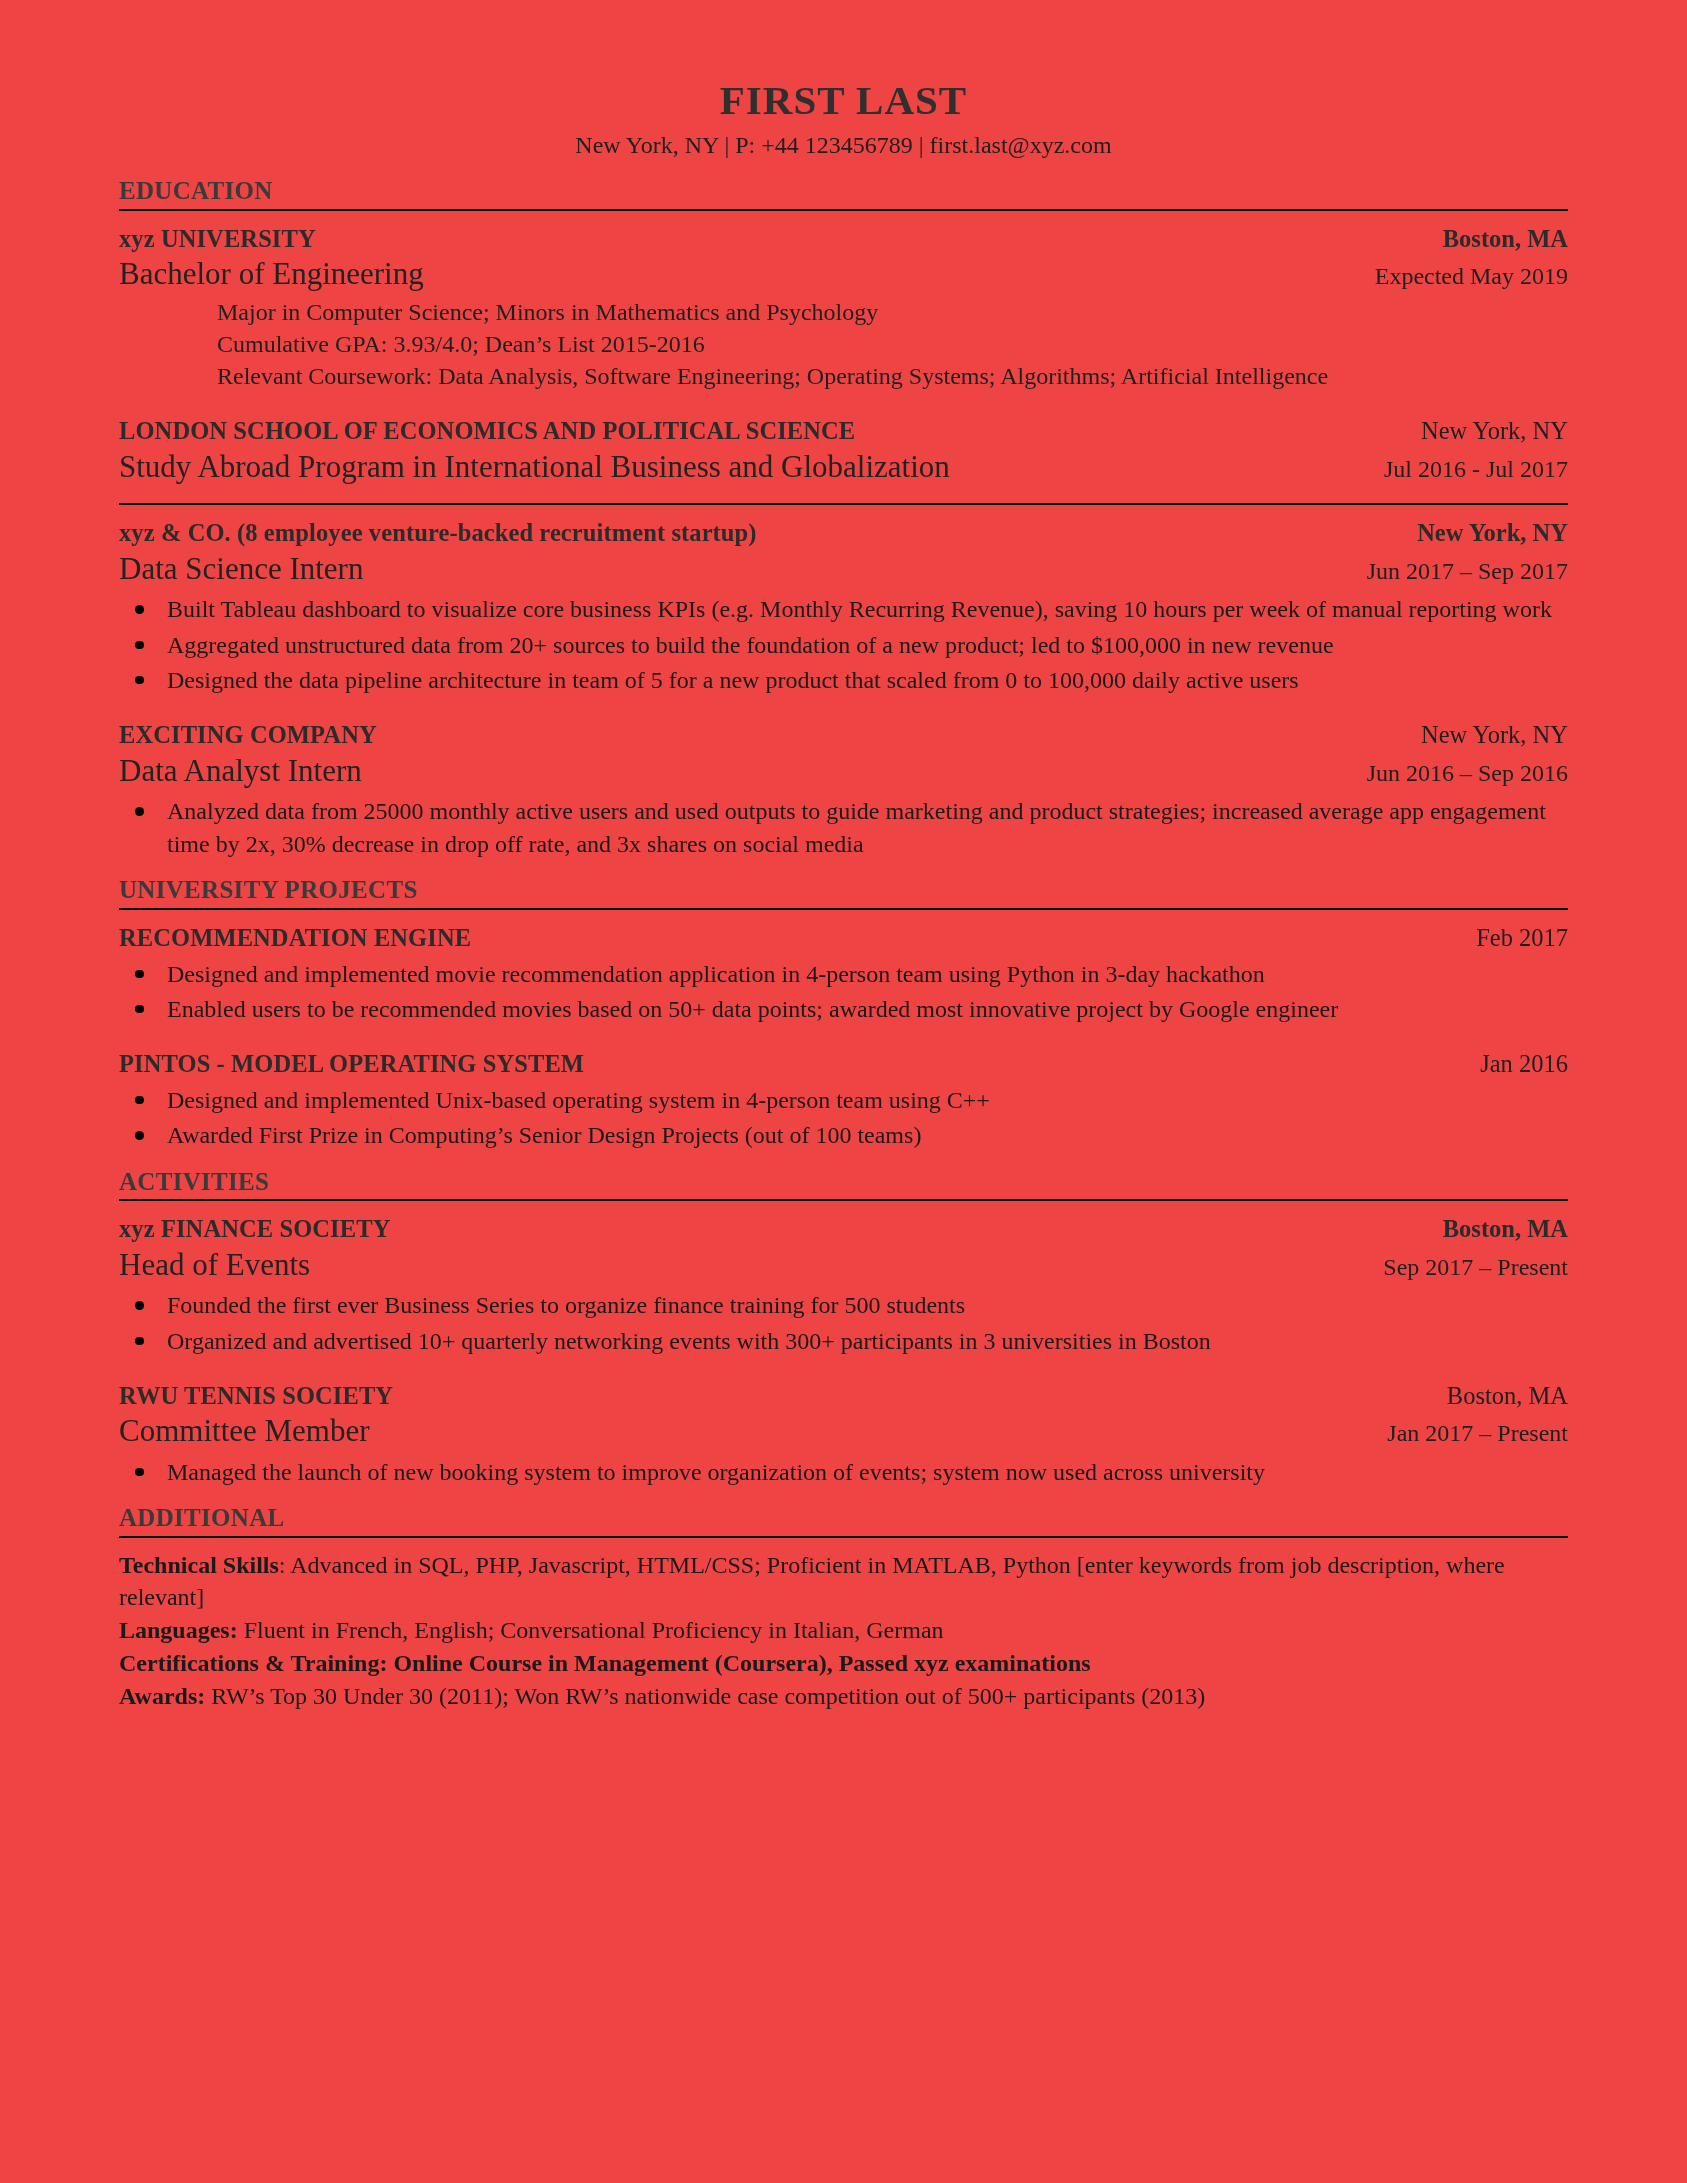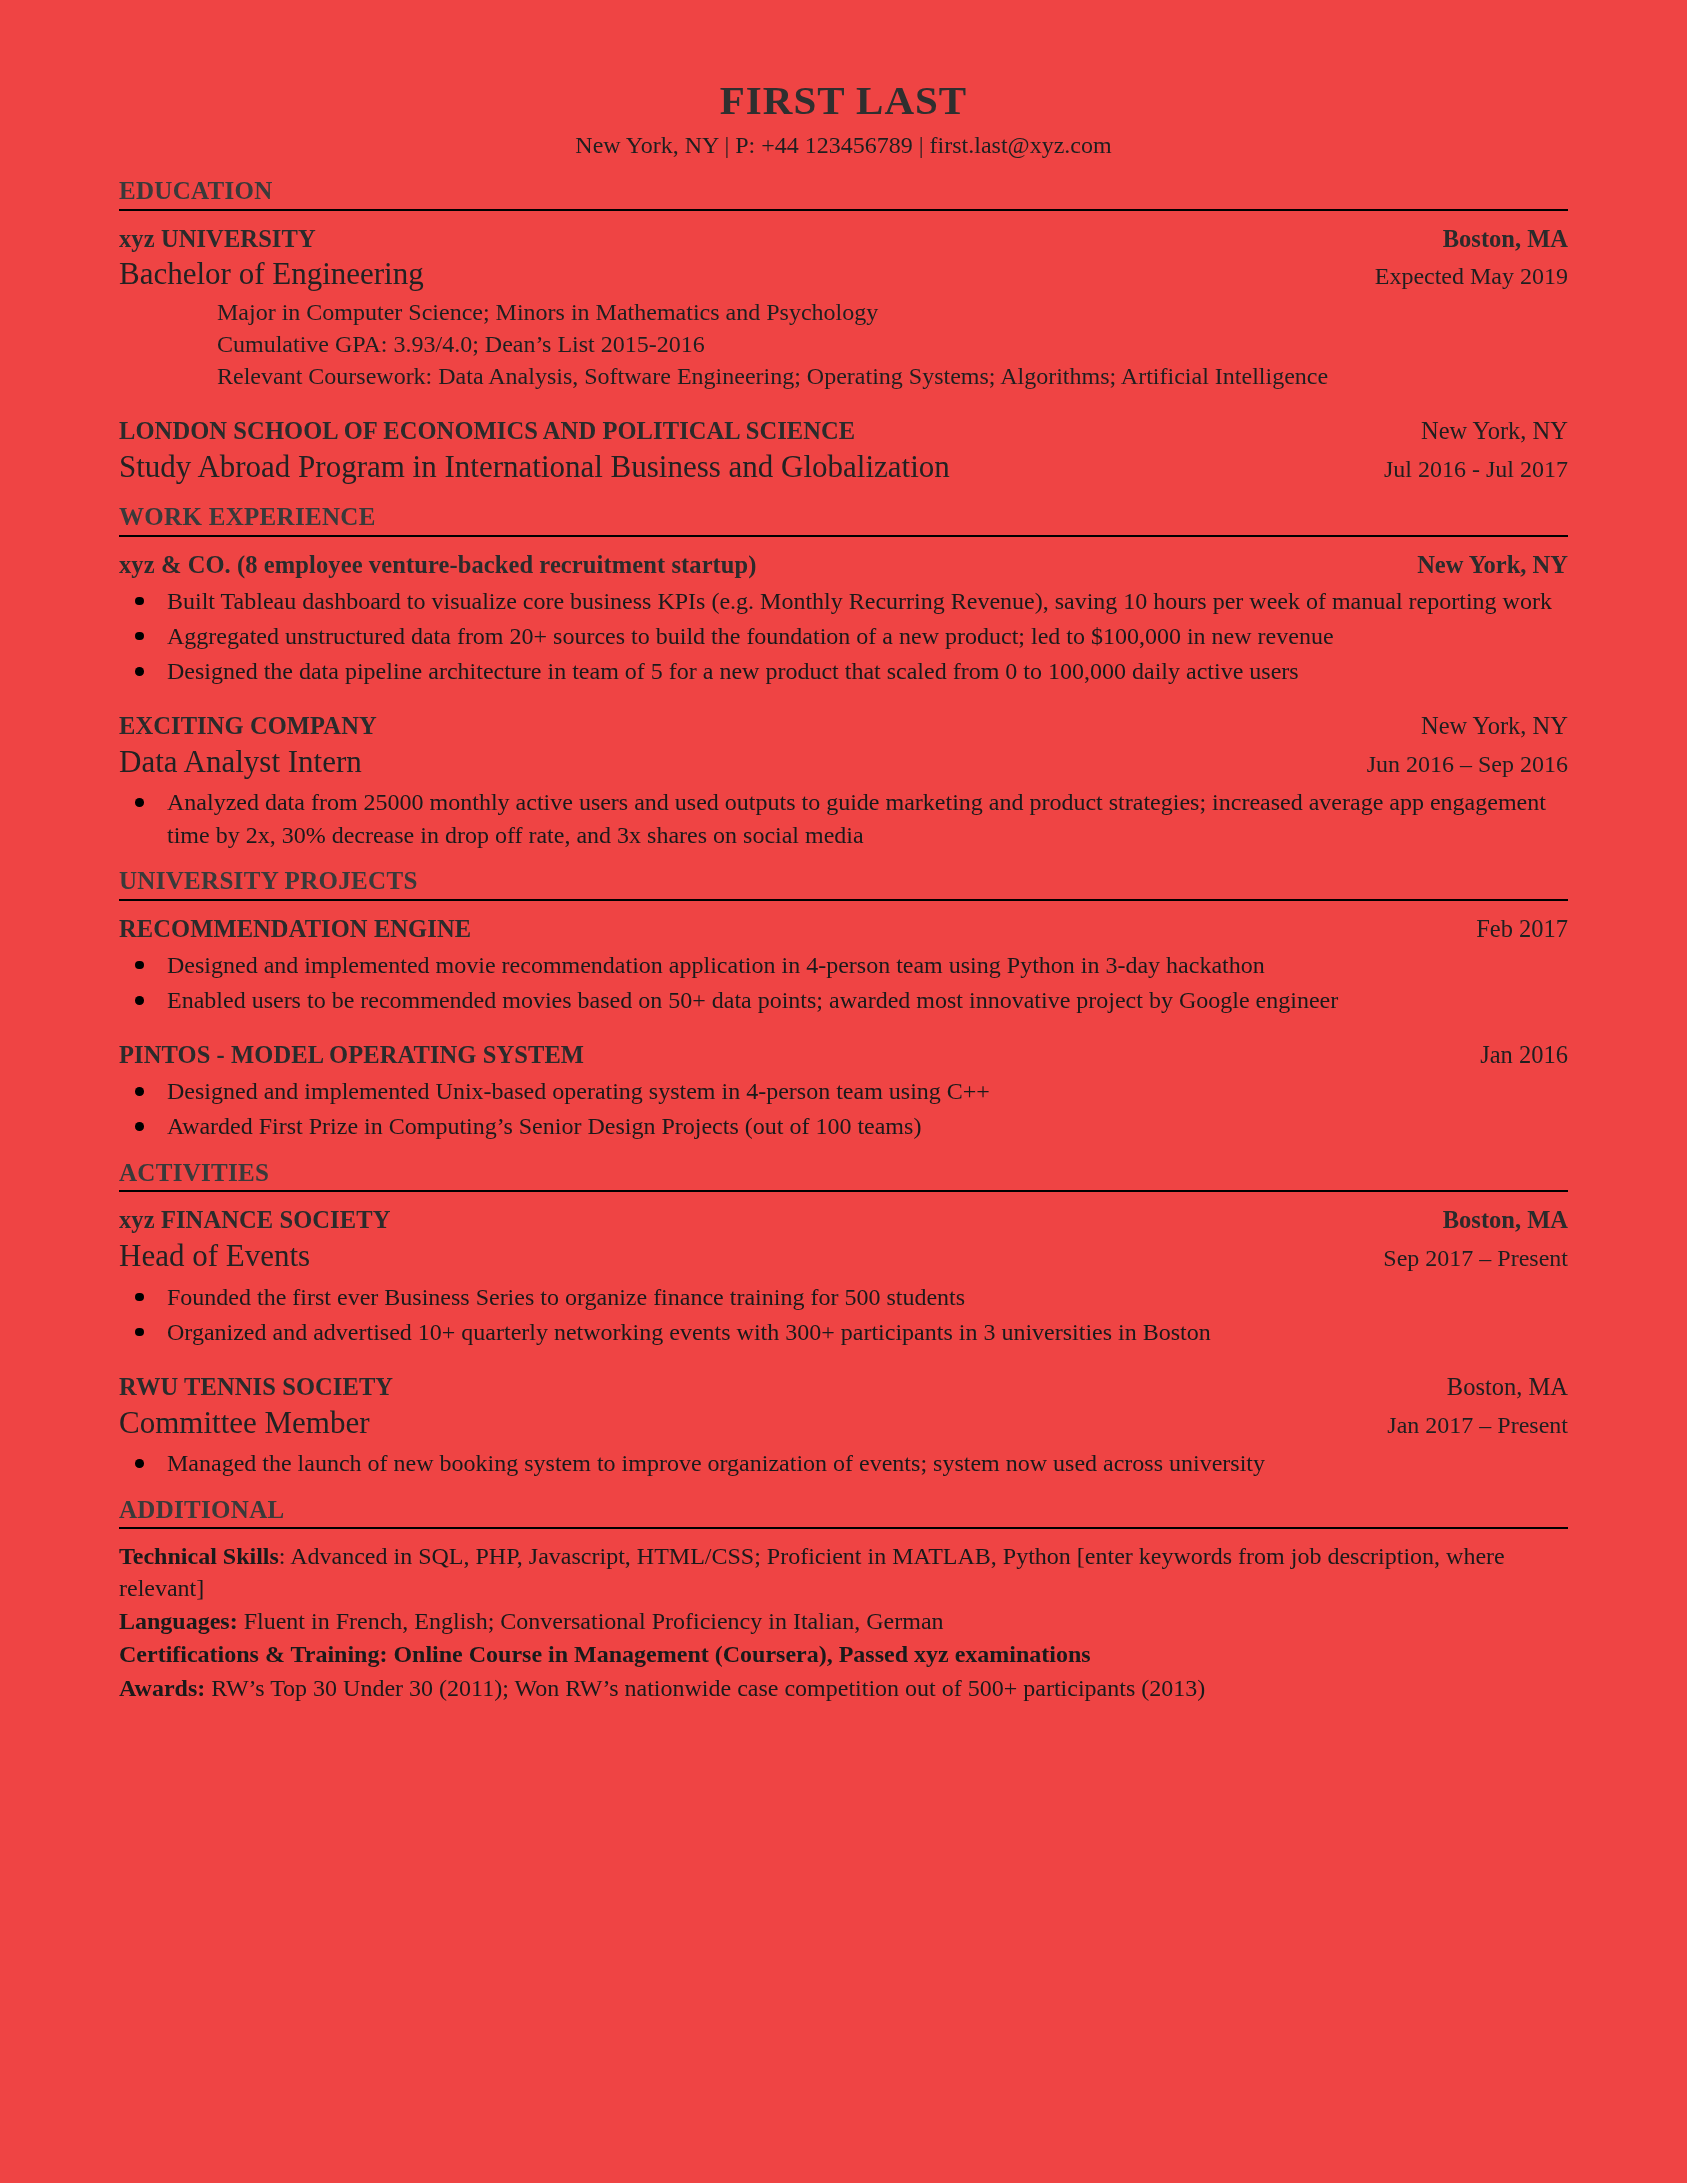--- a/index.html
+++ b/index.html
@@ -174,27 +174,30 @@
           <span class="place place-light">New York, NY</span>
         </div>
         <div class="row">
           <span class="role">Study Abroad Program in International Business and Globalization</span>
           <span class="dates">Jul 2016 - Jul 2017</span>
         </div>
       </div>
     </div>
 
     <div class="section">
-      <div class="section-title">WORK EXPERIENCE</div>
       <hr class="rule">
 
       <div class="entry">
         <div class="row">
           <span class="org">xyz &amp; CO. (8 employee venture-backed recruitment startup)</span>
           <span class="place">New York, NY</span>
+        </div>
+        <div class="row">
+          <span class="role">Data Science Intern</span>
+          <span class="dates">Jun 2017 – Sep 2017</span>
         </div>
         <ul class="bullets">
           <li>Built Tableau dashboard to visualize core business KPIs (e.g. Monthly Recurring Revenue), saving 10 hours per week of manual reporting work</li>
           <li>Aggregated unstructured data from 20+ sources to build the foundation of a new product; led to $100,000 in new revenue</li>
           <li>Designed the data pipeline architecture in team of 5 for a new product that scaled from 0 to 100,000 daily active users</li>
         </ul>
       </div>
 
       <div class="entry">
         <div class="row">

